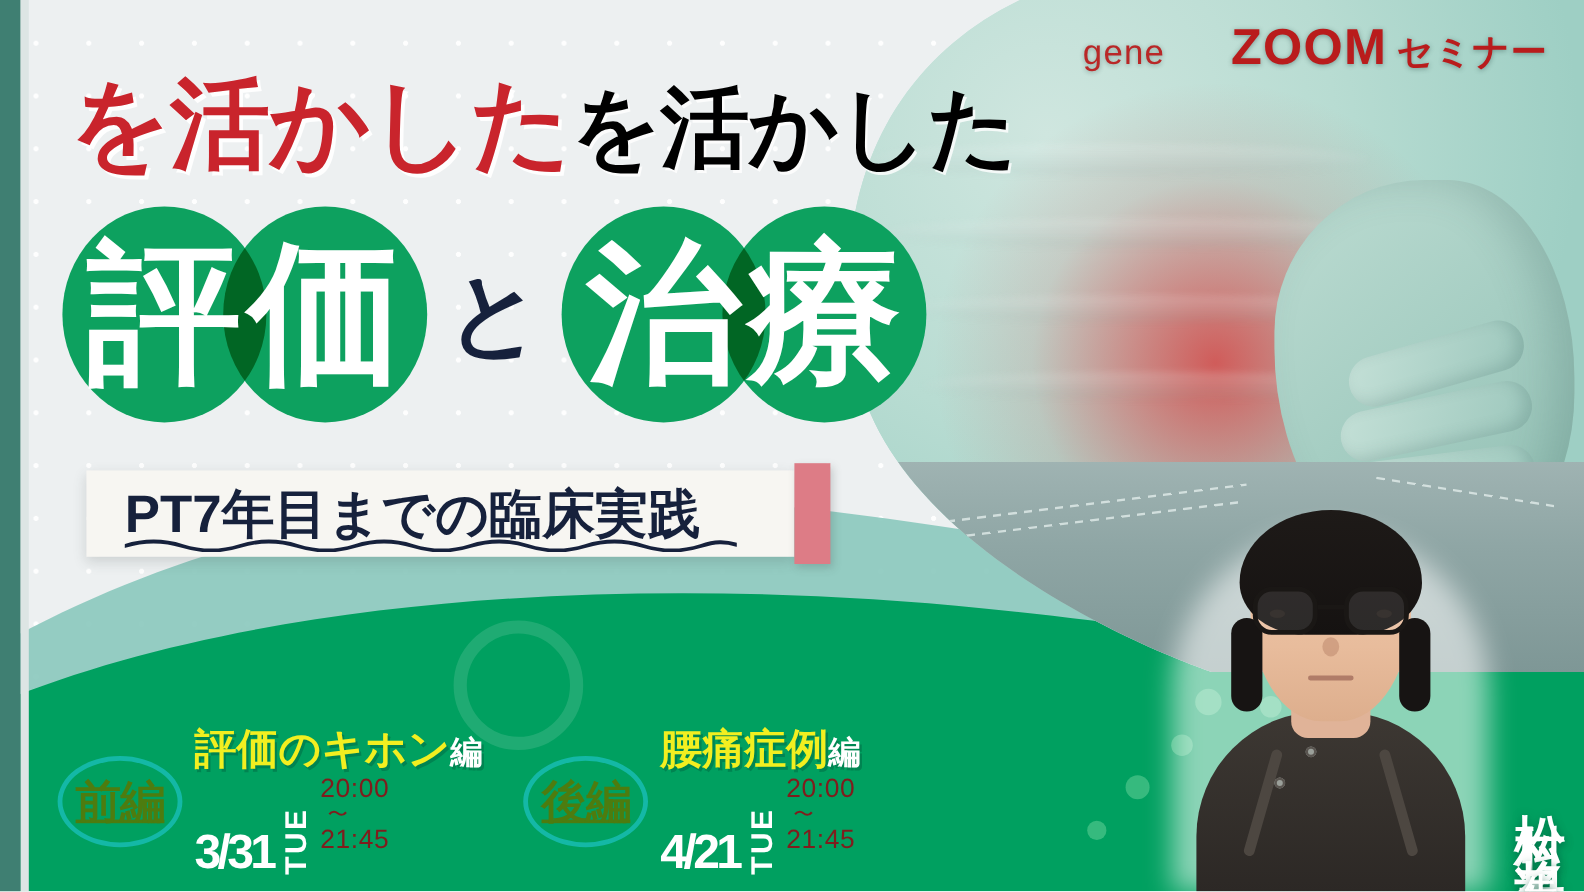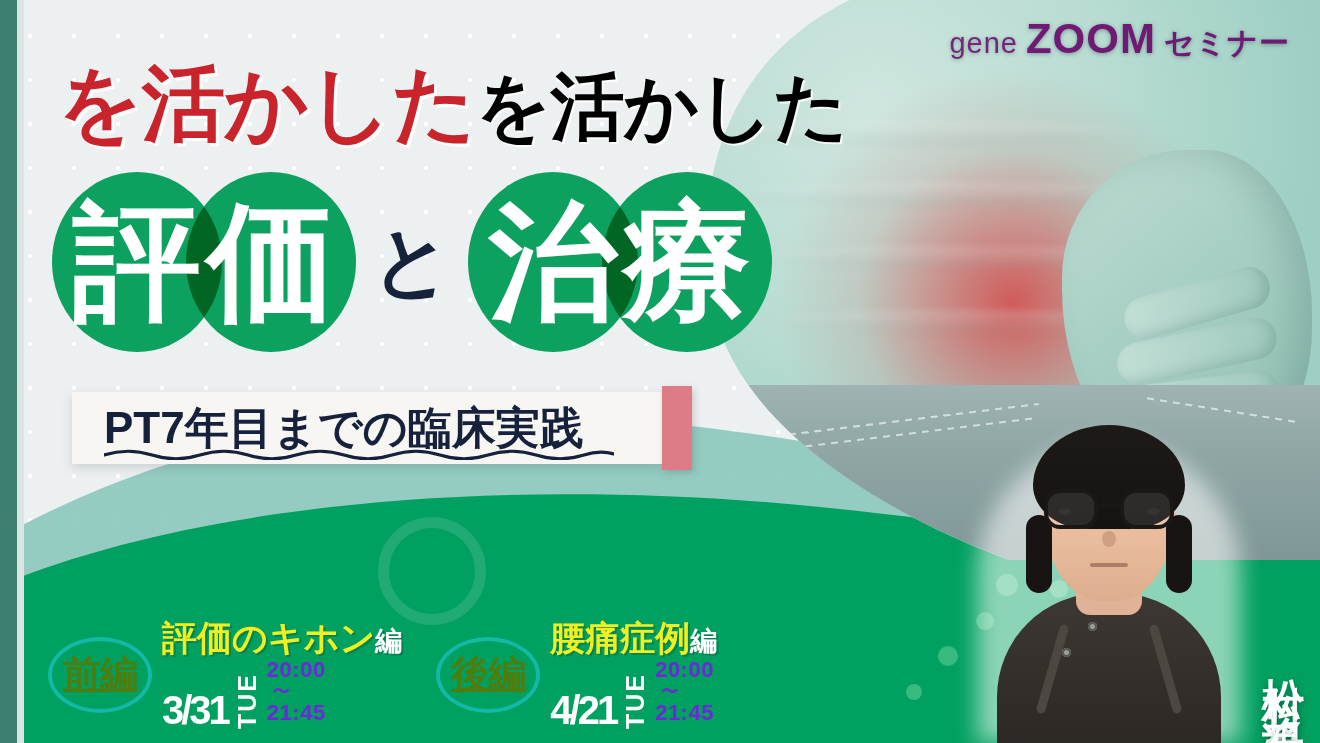--- a/index.html
+++ b/index.html
@@ -172,25 +172,25 @@
   .p-mouth { position:absolute; left:50%; transform:translateX(-50%); bottom:176px;
              width:38px; height:4px; background:#B07C68; border-radius:3px; }
   .p-nose { position:absolute; left:50%; transform:translateX(-50%); bottom:196px;
             width:14px; height:16px; background:rgba(190,136,110,.55); border-radius:50%; }
 
   
   .logo {
     position:absolute; z-index:30;
     right:30px; top:15px;
     display:flex; align-items:baseline; gap:8px;
-    color:#701a75;
+    color:#b91c1c;
     text-shadow:0 1px 4px rgba(40,70,66,.45);
   }
   .logo .gene { font-size:29px; letter-spacing:1px; font-weight:400; opacity:.94; }
-  .logo .zoom { font-size:42px; font-weight:700; letter-spacing:1px; }
+  .logo .zoom { font-size:42px; font-weight:700; letter-spacing:1px;margin-left:47px; }
   .logo .semi { font-size:30px; font-weight:700; letter-spacing:1px;font-family:Liberation Serif, serif; }
 
   
   .headline {
     position:absolute; z-index:28;
     left:58px; top:62px;
     white-space:nowrap;
     font-size:83px; font-weight:700; line-height:1;
     letter-spacing:-1px;
   }
@@ -274,22 +274,22 @@
              color:#F2EF20; text-shadow:2px 2px 0 rgba(0,110,70,.55); }
   .s-title .hen { color:#ffffff; font-size:27px; }
   .s-line { display:flex; align-items:flex-end; gap:7px; margin-top:1px; }
   .s-date { color:#ffffff; font-size:40px; font-weight:700; line-height:.95; letter-spacing:-3px; }
   .s-dow {
     color:#ffffff; font-size:25px; font-weight:700; letter-spacing:2px;
     writing-mode:vertical-rl; transform:rotate(180deg);
     line-height:1; height:62px;
   }
   .s-time {
-    color:#6d28d9; font-size:22px; font-weight:700; line-height:1.12;
-    margin-bottom:3px; letter-spacing:.5px;
+    color:#7f1d1d; font-size:22px; font-weight:400; line-height:1.12;
+    margin-bottom:16px; letter-spacing:.5px;
   }
   .s-time .tilde { display:block; font-size:17px; line-height:1; margin:1px 0 1px 6px; }
 
   
   .instructor {
     position:absolute; z-index:32;
     right:16px; bottom:26px;
     display:flex; flex-direction:column; align-items:center;
     color:#ffffff;
     text-shadow:0 2px 7px rgba(0,90,60,.55);

